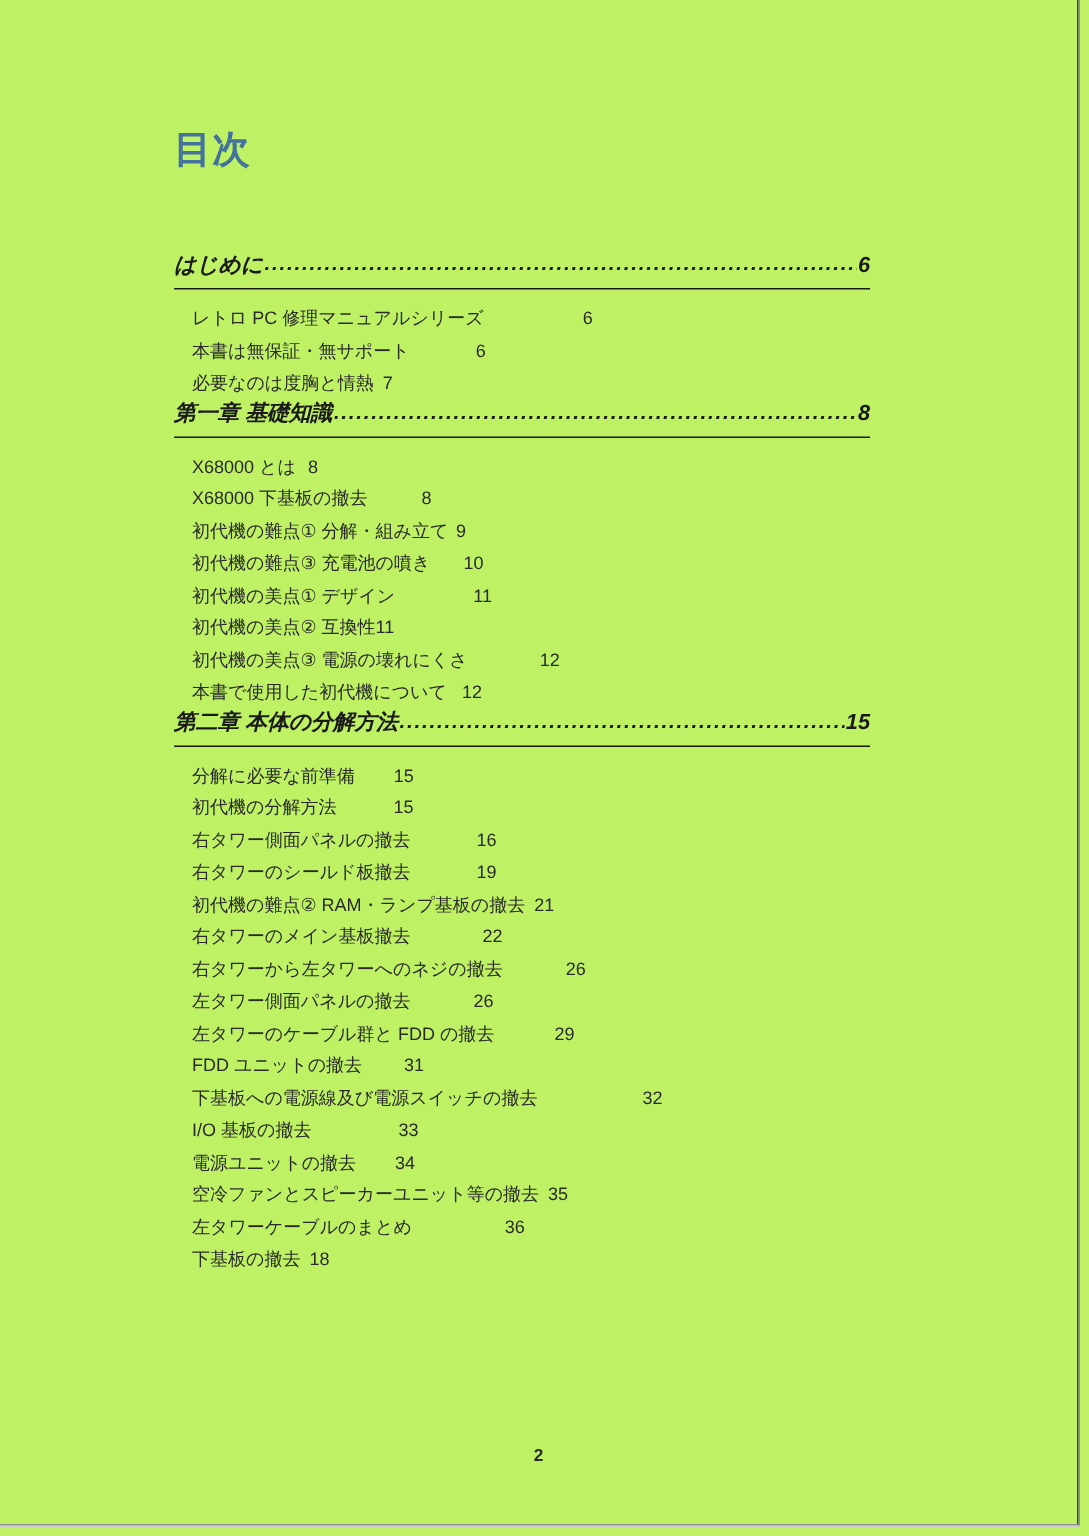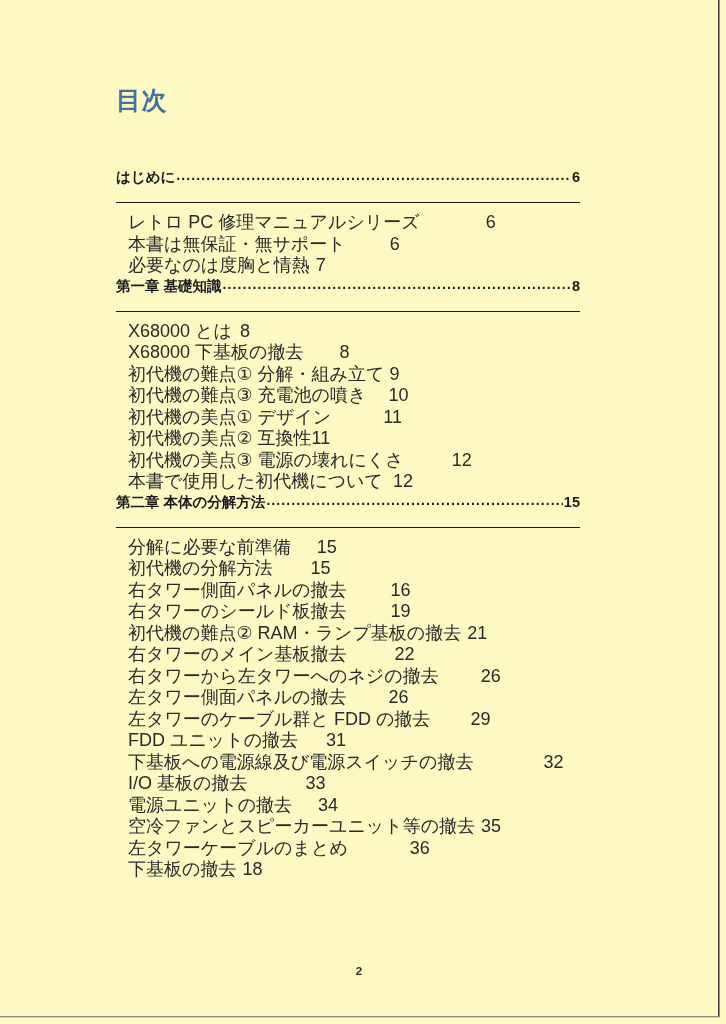--- a/index.html
+++ b/index.html
@@ -4,21 +4,21 @@
 <style>
   html, body {
     margin: 0;
     padding: 0;
     background: #ffffff;
   }
   .page {
     position: relative;
     width: 726px;
     height: 1024px;
-    background: #fef9c3;
+    background: #bef264;
     overflow: hidden;
     font-family: "Liberation Sans", "DejaVu Sans", sans-serif;
     -webkit-font-smoothing: antialiased;
   }
   
   .edge-right {
     position: absolute;
     top: 0;
     left: 718px;
     width: 1px;
@@ -77,24 +77,25 @@
   
   .toc-head {
     position: relative;
     display: flex;
     align-items: flex-start;
     width: 464px;
     font-size: 14.5px;
     font-weight: bold;
     color: #1a1a1a;
     border-bottom: 1.4px solid #1a1a1a;
-    padding-bottom: 16px;
+    padding-bottom: 6px;
     margin-bottom: 9px;
     white-space: nowrap;
     line-height: 1.25;
+    font-style: italic;
   }
   .toc-head .head-label {
     flex: 0 0 auto;
     padding-right: 1px;
   }
   .toc-head .leader {
     flex: 1 1 auto;
     overflow: hidden;
     white-space: nowrap;
     color: #1a1a1a;
@@ -106,21 +107,21 @@
   }
   .toc-head .head-page {
     flex: 0 0 auto;
     padding-left: 1px;
     text-align: right;
   }
 
   
   .toc-item {
     display: block;
-    font-size: 18px;
+    font-size: 12px;
     color: #2a2a2a;
     line-height: 21.5px;
     white-space: pre;
     padding-left: 12px;
     font-weight: normal;
   }
   .toc-item .it-label { }
   .toc-item .it-gap {
     display: inline-block;
   }

